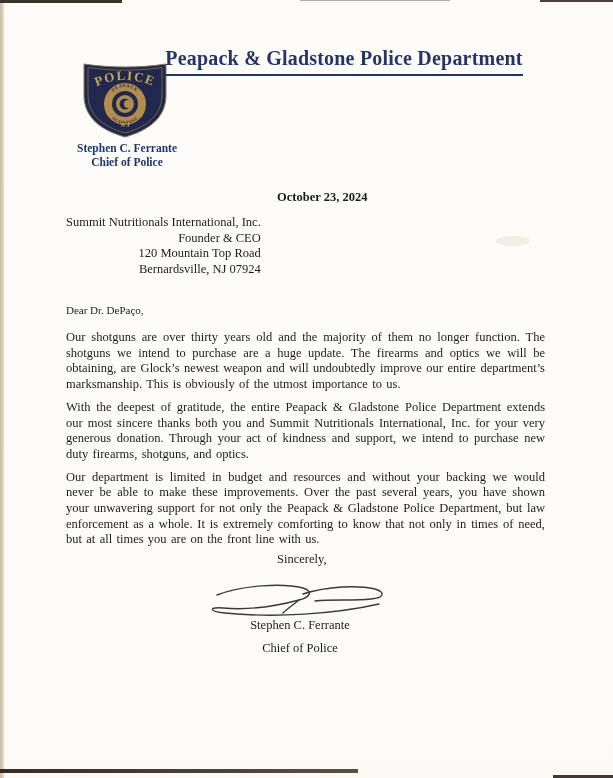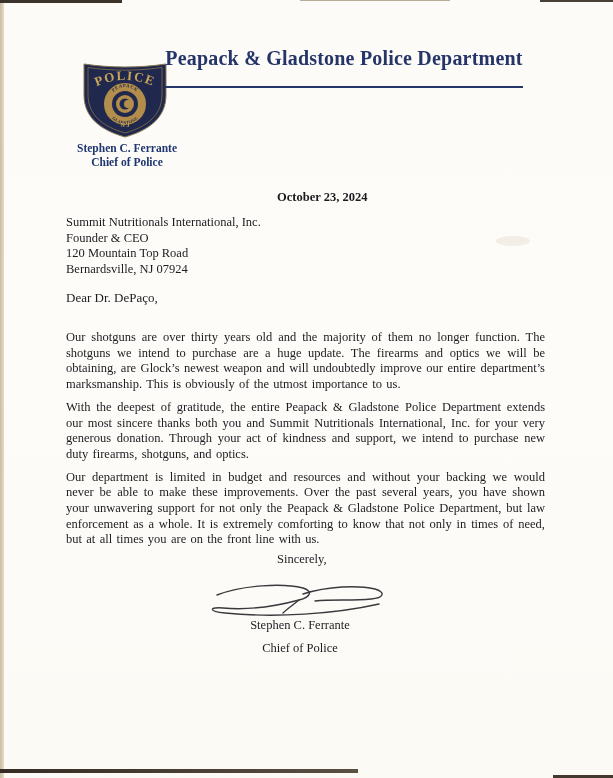--- a/index.html
+++ b/index.html
@@ -21,32 +21,32 @@
   .edge-top-mid{left:300px;top:0;width:150px;height:1px;background:#b9ad97;}
   .edge-top-right{left:540px;top:0;width:73px;height:2px;background:#4a4036;}
   .edge-bottom{left:0;top:769px;width:358px;height:4px;background:linear-gradient(90deg,#352c24,#5a4f41);}
   .edge-bottom-right{left:553px;top:775px;width:60px;height:3px;background:#43392e;}
 
   
   .badge{position:absolute;left:79px;top:57px;width:92px;height:84px;}
   .header-text{position:absolute;left:158px;top:47px;width:372px;text-align:center;}
   .dept-title{
     display:inline-block;font-size:20px;font-weight:bold;letter-spacing:.2px;
-    color:#263569;border-bottom:2px solid #263569;padding-bottom:17px;line-height:22px;
+    color:#263569;border-bottom:2px solid #263569;padding-bottom:5px;line-height:22px;
   }
   .addr-line{font-size:11.5px;font-weight:bold;color:#16161e;line-height:14px;margin-top:2px;}
   .chief-block{
     position:absolute;left:52px;top:141px;width:150px;text-align:center;
     color:#1d3570;font-weight:bold;font-size:11.5px;line-height:14px;
   }
 
   
   .date-line{position:absolute;left:277px;top:190px;font-size:12.5px;font-weight:bold;color:#1b1b1f;}
-  .recipient{position:absolute;left:66px;top:215px;font-size:12.5px;line-height:15.7px;color:#1c1c20;}
-  .salutation{position:absolute;left:66px;top:290px;font-size:13px;color:#1c1c20;}
+  .recipient{position:absolute;left:66px;top:215px;font-size:12.5px;line-height:15.7px;color:#1c1c20;text-align:right;}
+  .salutation{position:absolute;left:66px;top:304px;font-size:11px;color:#1c1c20;}
   .body-text{position:absolute;left:66px;top:330px;width:479px;color:#1c1c20;}
   .body-text p{
     margin:0 0 7px 0;font-size:12.5px;line-height:15.7px;
     text-align:justify;word-spacing:1.2px;
   }
 
   
   .closing-word{position:absolute;left:277px;top:552px;font-size:12.5px;color:#1c1c20;}
   .signature{position:absolute;left:203px;top:579px;width:190px;height:40px;}
   .signer-name{position:absolute;left:180px;top:618px;width:240px;text-align:center;font-size:12.5px;color:#1c1c20;}

